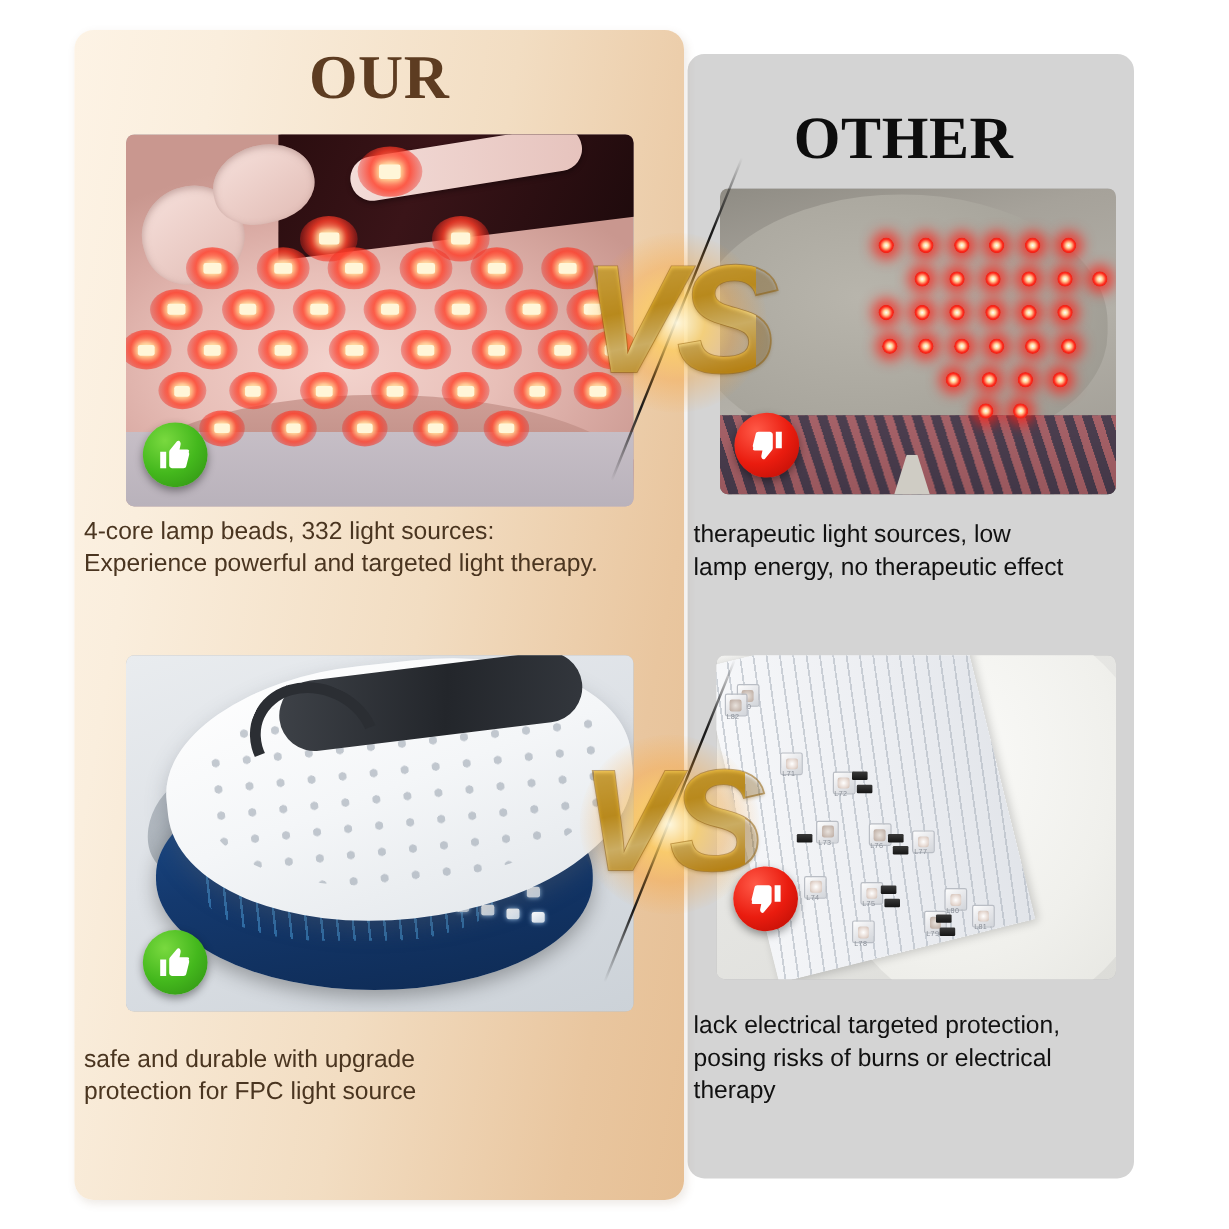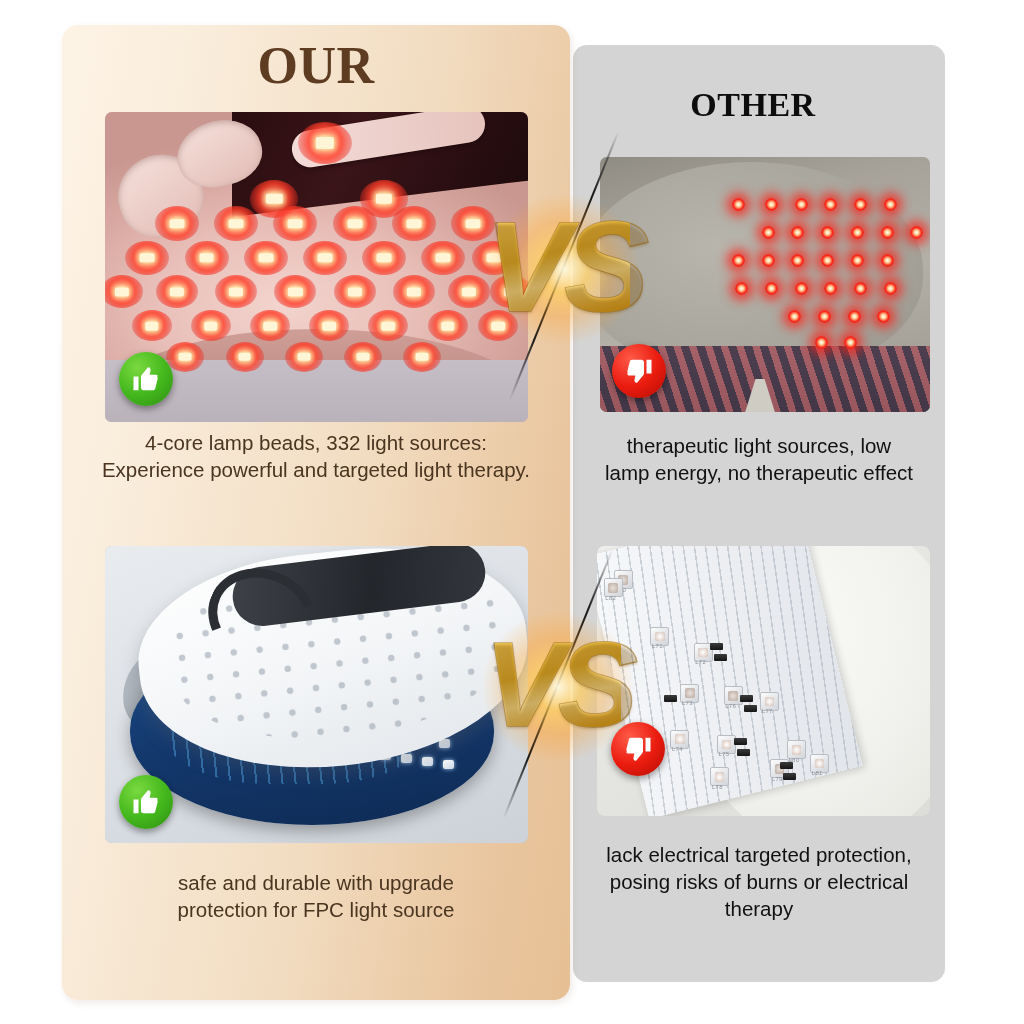--- a/index.html
+++ b/index.html
@@ -29,21 +29,21 @@
     position:absolute;text-align:center;
     font-family:"Liberation Serif", serif;
     font-weight:bold;letter-spacing:.5px;
   }
   .title-our{
     left:62px;top:36px;width:508px;
     font-size:52px;color:#5d3c21;
   }
   .title-other{
     left:573px;top:86px;width:360px;
-    font-size:34px;color:#0d0d0d;
+    font-size:50px;color:#0d0d0d;
   }
 
   
   .photo{
     position:absolute;overflow:hidden;border-radius:7px;
     background:#bbb;
   }
   .p-our-1{left:105px;top:112px;width:423px;height:310px;}
   .p-oth-1{left:600px;top:157px;width:330px;height:255px;}
   .p-our-2{left:105px;top:546px;width:423px;height:297px;}
@@ -247,21 +247,21 @@
     font-family:"Liberation Sans", sans-serif;
     font-weight:bold;font-style:italic;letter-spacing:-6px;
     color:transparent;
     -webkit-text-stroke:1.5px rgba(150,100,15,.55);
     display:flex;align-items:center;justify-content:center;
   }
   .vs-1 .vs-edge{font-size:128px;}
   .vs-2 .vs-edge{font-size:120px;}
 
   
-  .cap{position:absolute;text-align:center;line-height:1.32;}
+  .cap{position:absolute;text-align:left;line-height:1.32;}
   .cap-our{color:#4a3520;font-size:20.5px;}
   .cap-oth{color:#111111;font-size:20.5px;}
   .cap-our-1{left:70px;top:429px;width:492px;}
   .cap-oth-1{left:578px;top:432px;width:362px;}
   .cap-our-2{left:70px;top:869px;width:492px;}
   .cap-oth-2{left:578px;top:841px;width:362px;}
 </style>
 </head>
 <body>
 

